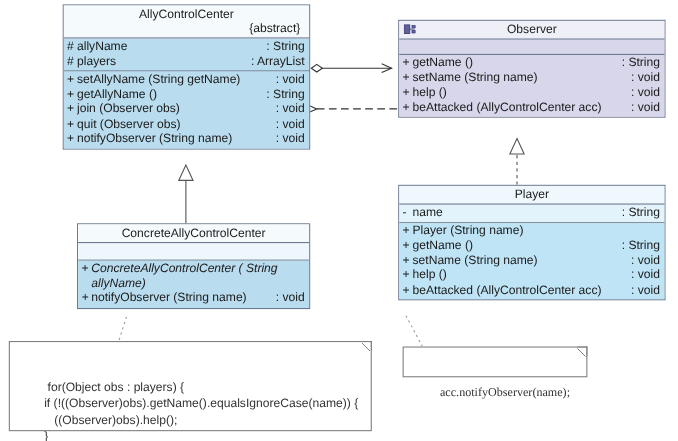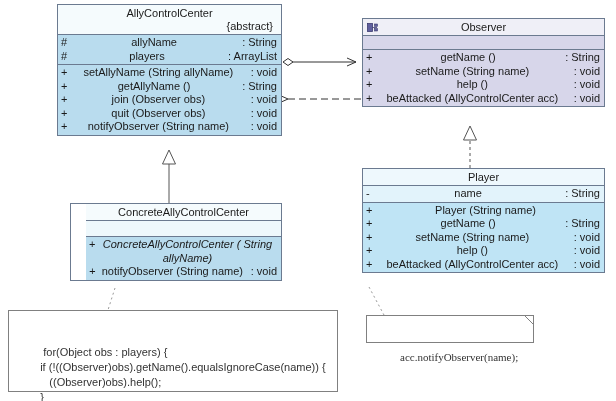--- a/index.html
+++ b/index.html
@@ -37,41 +37,41 @@
     padding:1px 0 1px 0;
   }
   .uml-class .compart:last-child{border-bottom:none;}
   .mrow{
     display:flex;
     line-height:13.5px;
     padding:0 4px 0 3px;
     white-space:nowrap;
   }
   .mrow .vis{width:9px;flex:0 0 9px;}
-  .mrow .sig{flex:1 1 auto;overflow:hidden;text-align:center;}
+  .mrow .sig{flex:1 1 auto;overflow:hidden;}
   .mrow .rtype{flex:0 0 auto;padding-left:4px;}
   .mrow.italic .vis{font-style:italic;}
   .wrapsig{white-space:normal;line-height:13.5px;font-style:italic;}
 
   
   #ally-control-center{left:57px;top:4px;width:225px;}
   #ally-control-center .hdr{background:#f5fbfd;}
   #ally-control-center .compart{background:#b9dcee;}
 
   
   #observer{left:362px;top:18px;width:243px;}
   #observer .hdr{background:#efeff7;}
   #observer .compart{background:#d7d6ea;}
   #observer .compart.empty{height:11px;}
   .iface-icon{
     position:absolute;left:4px;top:3px;width:11px;height:9px;
   }
 
   
-  #concrete-ally-control-center{left:70px;top:203px;width:212px;padding-left:15px;}
+  #concrete-ally-control-center{left:70px;top:203px;width:212px;}
   #concrete-ally-control-center .hdr{background:#f5fbfd;}
   #concrete-ally-control-center .compart{background:#b9dcee;}
   #concrete-ally-control-center .compart.empty{height:13px;background:#eef8fc;}
 
   
   #player{left:362px;top:168px;width:243px;}
   #player .hdr{background:#eef8fd;}
   #player .compart{background:#bfe4f5;}
   #player .compart.attrs{background:#e2f3fb;}
 
@@ -155,21 +155,21 @@
       </div>
       <div class="mrow">
         <span class="vis">#</span>
         <span class="sig">players</span>
         <span class="rtype">: ArrayList</span>
       </div>
     </div>
     <div class="compart">
       <div class="mrow">
         <span class="vis">+</span>
-        <span class="sig">setAllyName (String allyName)</span>
+        <span class="sig">setAllyName (String getName)</span>
         <span class="rtype">: void</span>
       </div>
       <div class="mrow">
         <span class="vis">+</span>
         <span class="sig">getAllyName ()</span>
         <span class="rtype">: String</span>
       </div>
       <div class="mrow">
         <span class="vis">+</span>
         <span class="sig">join (Observer obs)</span>

